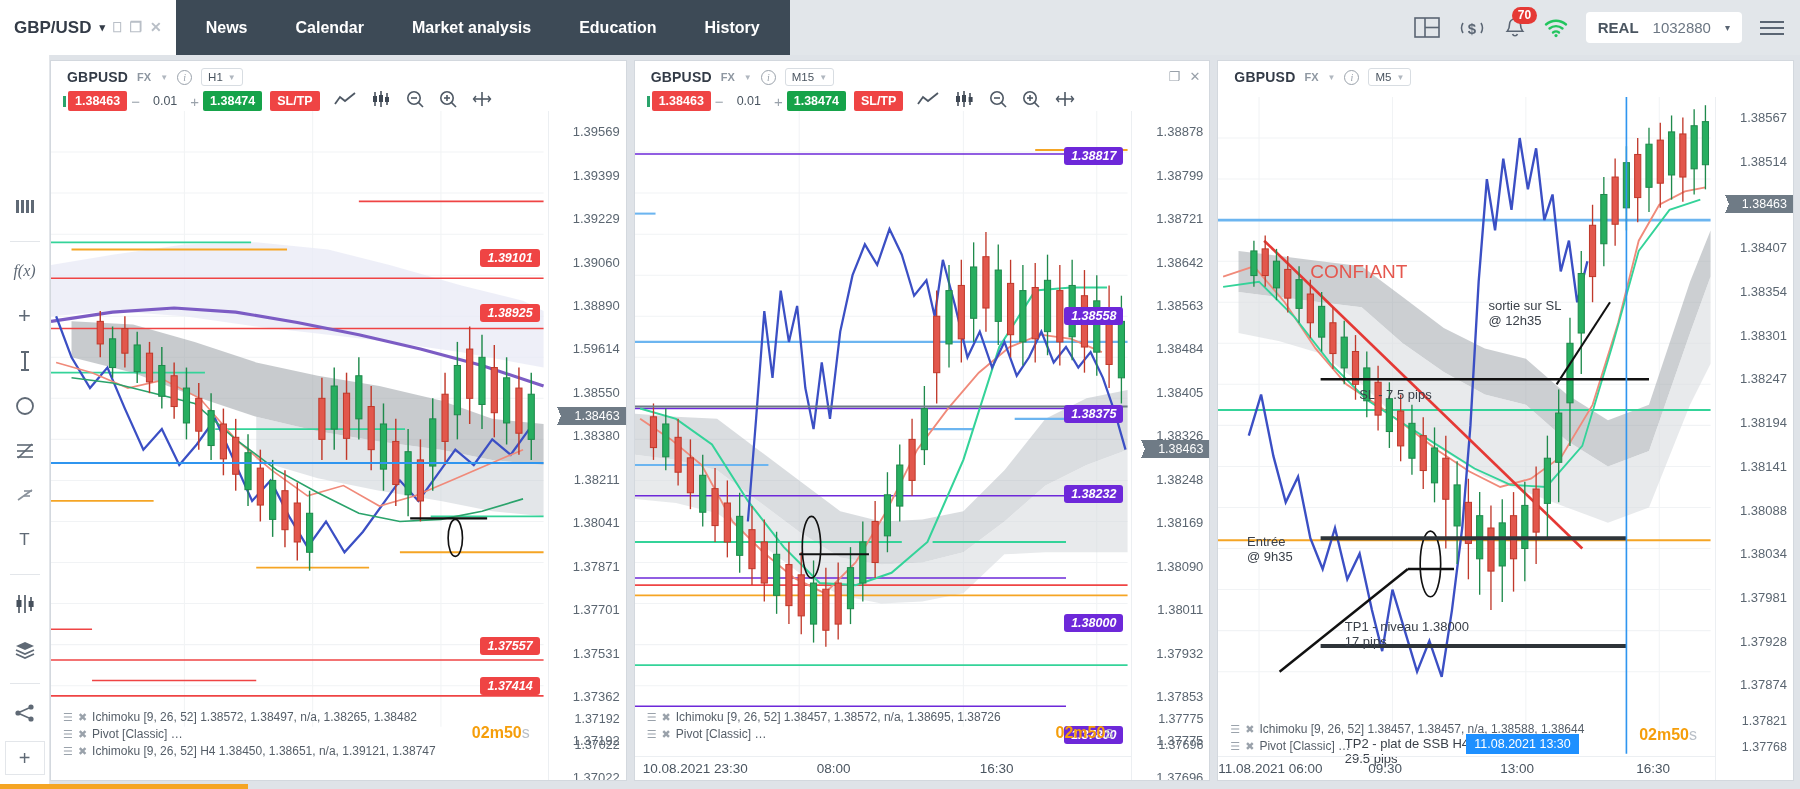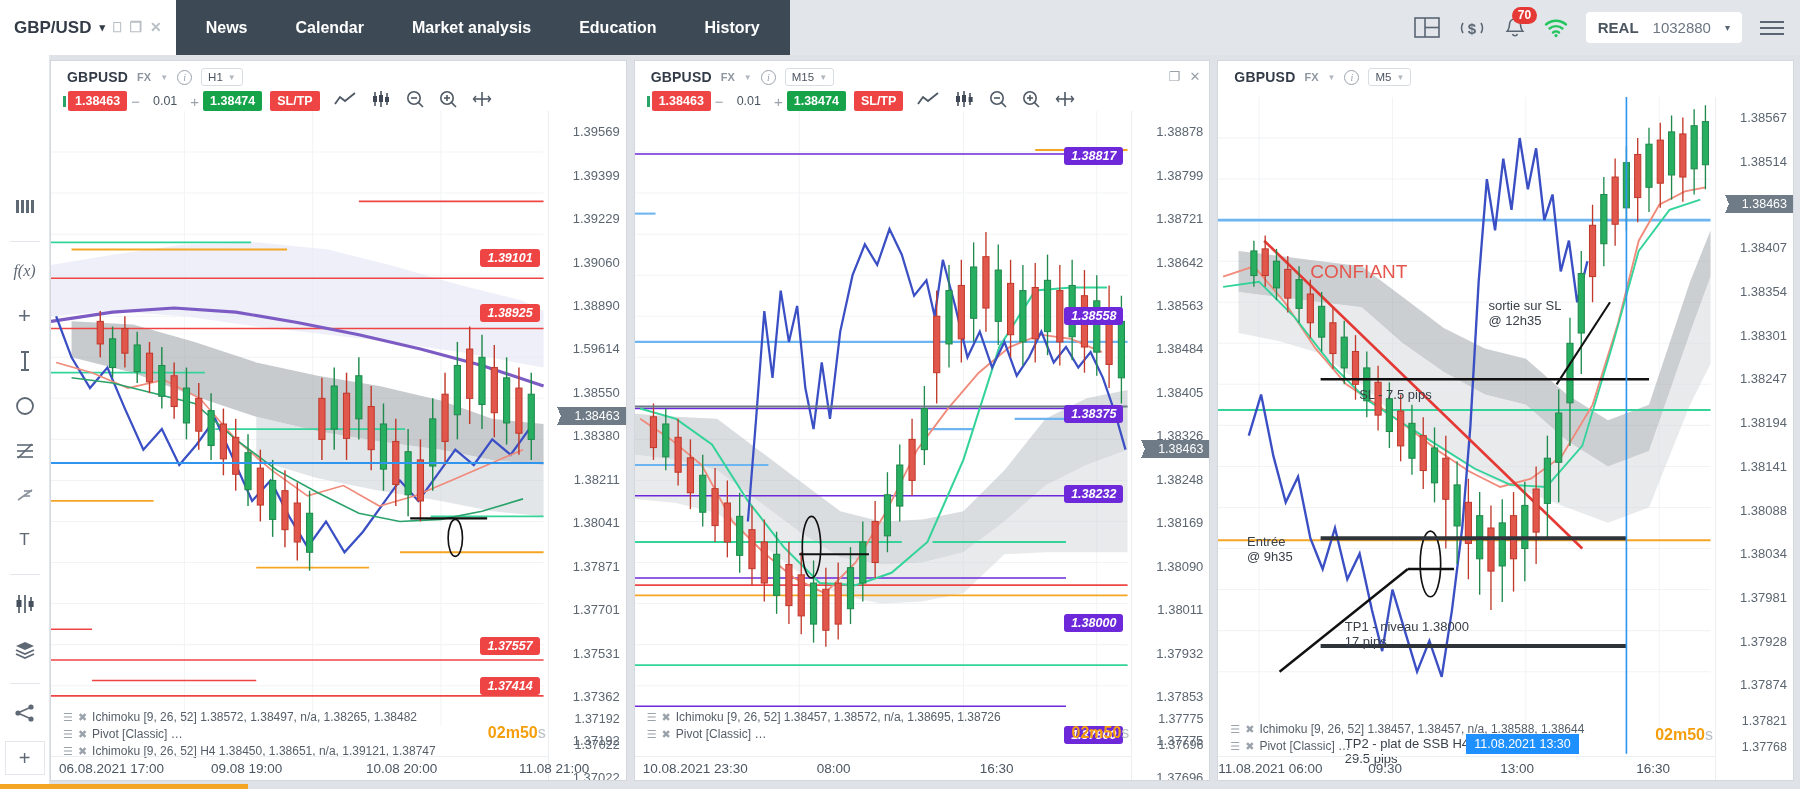--- a/index.html
+++ b/index.html
@@ -137,21 +137,21 @@
 
   
   .pfoot{
     position:absolute; left:0; right:0; bottom:0; height:72px; z-index:8;
     pointer-events:none;
   }
   .legend{position:absolute; left:12px; top:2px; font-size:12px; color:#555e68;}
   .legend .lrow{display:flex; align-items:center; gap:5px; margin-bottom:3px; white-space:nowrap;}
   .legend .gl{color:#9aa2ab; font-size:11px;}
   .timer{
-    position:absolute; right:80px; top:16px; font-size:16px; font-weight:bold;
+    position:absolute; right:96px; top:16px; font-size:16px; font-weight:bold;
   }
   .timer .o{color:#f59e0b;} .timer .u{color:#b9bfc7; font-weight:normal;}
   .timeaxis{
     position:absolute; left:0; right:78px; bottom:0; height:24px;
     border-top:1px solid #eceff2; display:flex; align-items:center;
   }
   .timeaxis span{position:absolute; font-size:13.5px; color:#4a5560; white-space:nowrap;}
   .timebadge{
     position:absolute; background:#1e90ff; color:#fff; font-size:12.5px;
     padding:3px 8px; bottom:26px; z-index:9; white-space:nowrap;
@@ -609,26 +609,20 @@
           <span class="gl">☰</span>
           <span class="gl">✖</span>
           <span>Ichimoku [9, 26, 52] H4 1.38450, 1.38651, n/a, 1.39121, 1.38747</span>
         </div>
       </div>
       <div class="timer">
         <span class="o">02m</span><span class="o">50</span><span class="u">s</span>
       </div>
       <span class="corner-price" style="top:4px">1.37192</span>
       <span class="corner-price" style="top:30px">1.37022</span>
-      <div class="timeaxis">
-        <span style="left:8px">06.08.2021 17:00</span>
-        <span style="left:160px">09.08 19:00</span>
-        <span style="left:315px">10.08 20:00</span>
-        <span style="left:468px">11.08 21:00</span>
-      </div>
     </div>
   </div>
 
   <div class="panel">
     <div class="panel-head">
       <div class="ph-close">
         <span>❐</span>
         <span>✕</span>
       </div>
       <div class="ph-row1">

